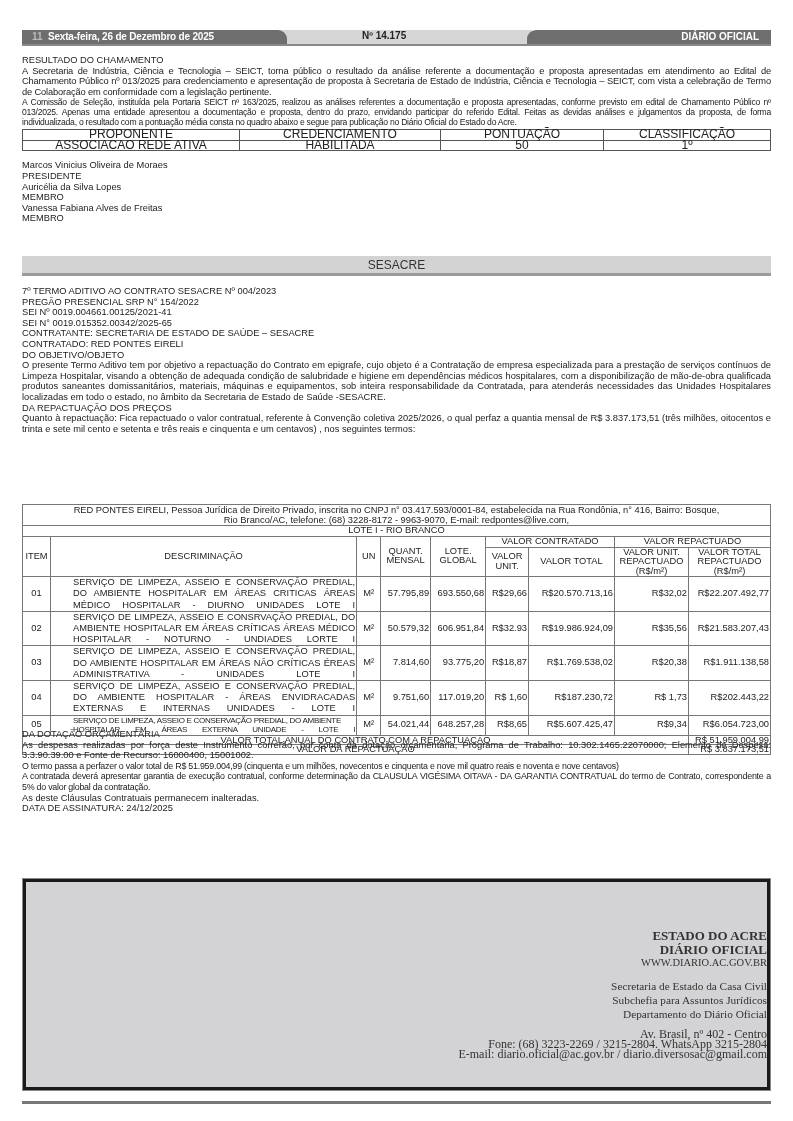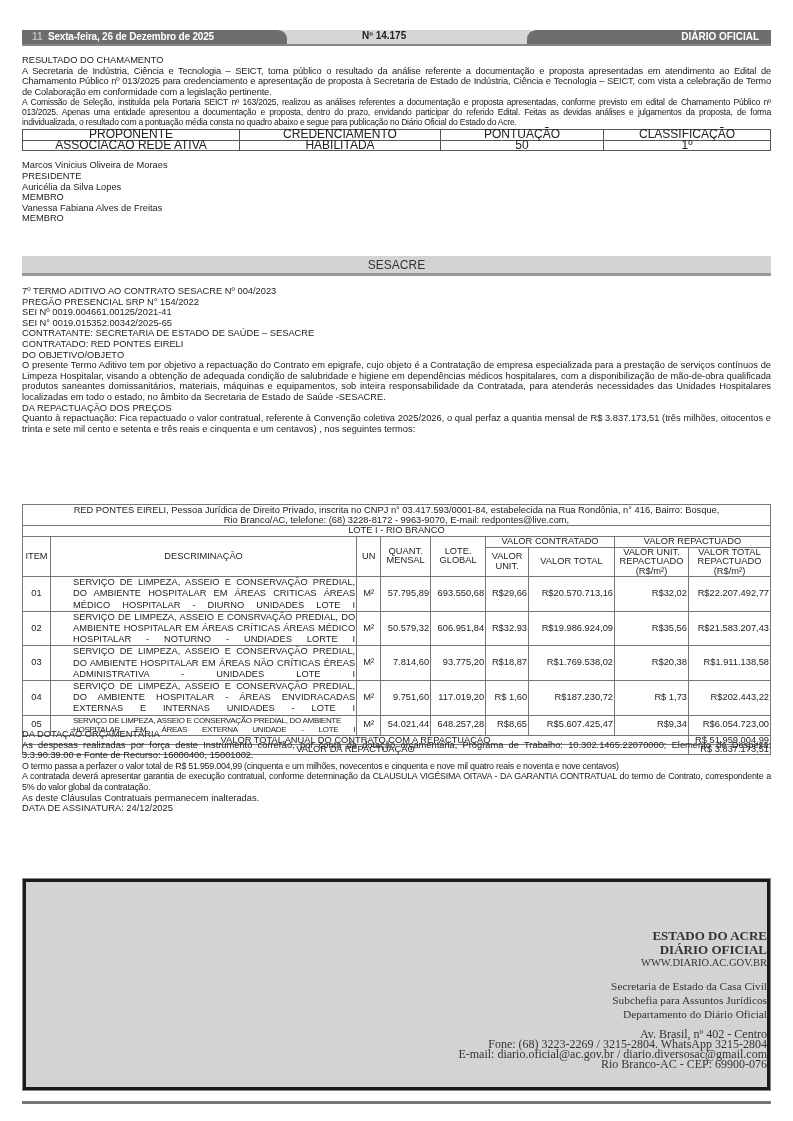--- a/index.html
+++ b/index.html
@@ -225,16 +225,15 @@
     <div class="f-h">DIÁRIO OFICIAL</div>
     <div class="f-url">WWW.DIARIO.AC.GOV.BR</div>
     <div style="height:10px;"></div>
     <div class="f-sub">Secretaria de Estado da Casa Civil</div>
     <div class="f-sub">Subchefia para Assuntos Jurídicos</div>
     <div class="f-sub">Departamento do Diário Oficial</div>
     <div style="height:8px;"></div>
     <div class="f-addr">Av. Brasil, nº 402 - Centro</div>
     <div class="f-addr">Fone: (68) 3223-2269 / 3215-2804. WhatsApp 3215-2804</div>
     <div class="f-addr">E-mail: diario.oficial@ac.gov.br / diario.diversosac@gmail.com</div>
-    <div class="f-addr">Rio Branco-AC -  CEP: 69900-076</div>
   </div>
 </div>
 <div class="bottom-rule"></div>
 
 </body></html>

